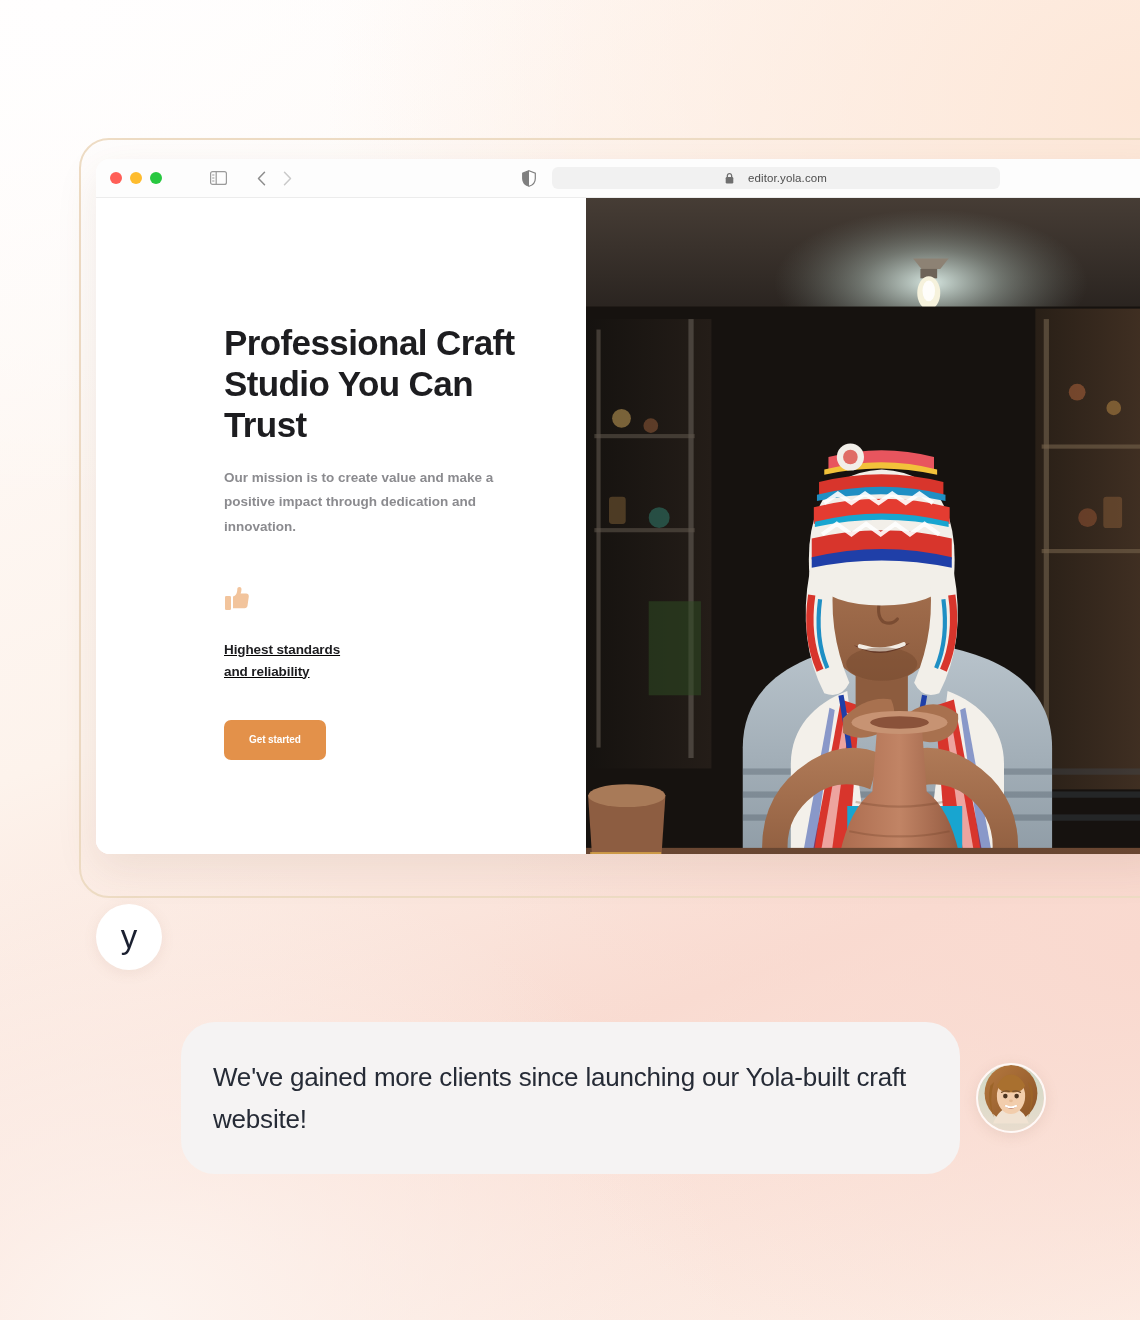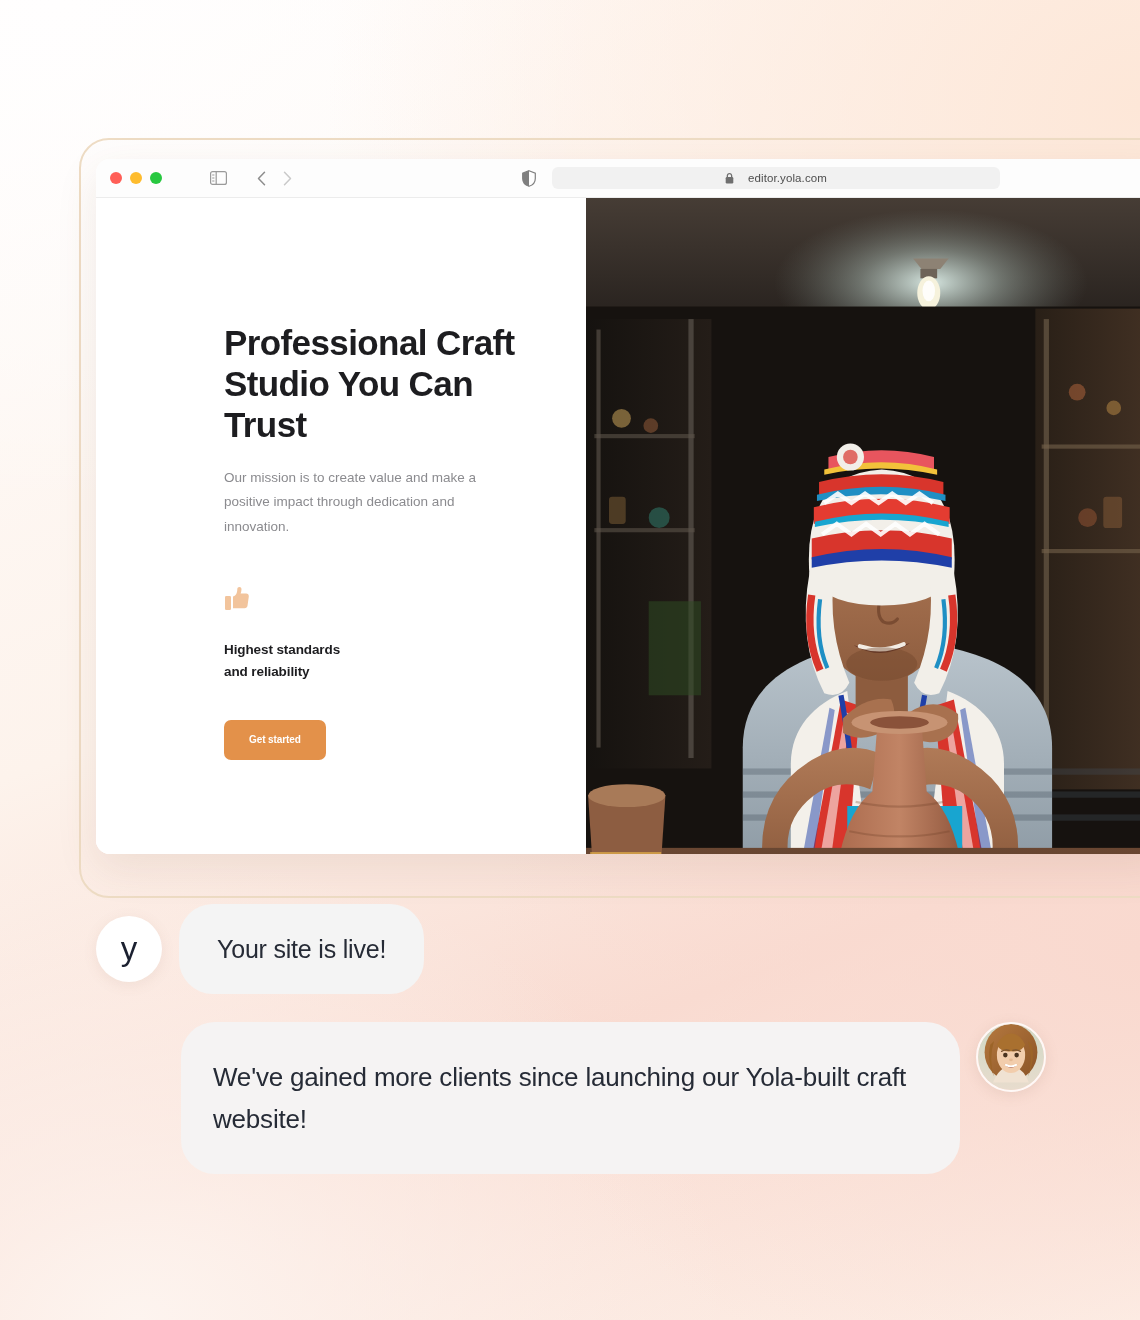--- a/index.html
+++ b/index.html
@@ -122,26 +122,28 @@
     color: #1d1d20;
     max-width: 300px;
   }
 
   #hero-sub {
     margin-top: 20px;
     font-size: 13.5px;
     line-height: 1.82;
     color: #8b8b8f;
     max-width: 286px;
+    font-weight: bold;
   }
 
   #features {
     margin-top: 45px;
     display: flex;
     gap: 46px;
+    text-decoration: underline;
   }
   .feature { width: 135px; }
   .feature-icon {
     color: #f2c49c;
     height: 32px;
     display: flex;
     align-items: flex-start;
   }
   .feature-label {
     margin-top: 22px;
@@ -218,21 +220,21 @@
     padding: 30px 38px;
     font-size: 25px;
     line-height: 1.2;
     letter-spacing: -0.2px;
   }
 
   #msg-row-2 {
     position: absolute;
     left: 181px; top: 122px;
     display: flex;
-    align-items: flex-start;
+    align-items: center;
     width: 872px;
   }
   #bubble-2 {
     width: 779px;
     padding: 34px 32px;
     font-size: 26px;
     line-height: 1.62;
     letter-spacing: -0.2px;
     background: #f5f3f3;
     border-radius: 34px;
@@ -515,21 +517,20 @@
 
   </div>
 </div>
 
 <div id="chat">
 
   <div id="msg-row-1">
     <div id="brand-avatar">
       <span id="brand-avatar-letter">y</span>
     </div>
-    <div id="bubble-1" class="bubble">Your site is live!</div>
   </div>
 
   <div id="msg-row-2">
     <div id="bubble-2" class="bubble">We've gained more clients since launching our Yola-built craft website!</div>
     <div id="client-avatar">
       <svg viewBox="0 0 70 70">
         <defs>
           <linearGradient id="avBg" x1="0" y1="0" x2="0" y2="1">
             <stop offset="0" stop-color="#cfd9c6"></stop>
               <stop offset="1" stop-color="#e8dccd"></stop>

